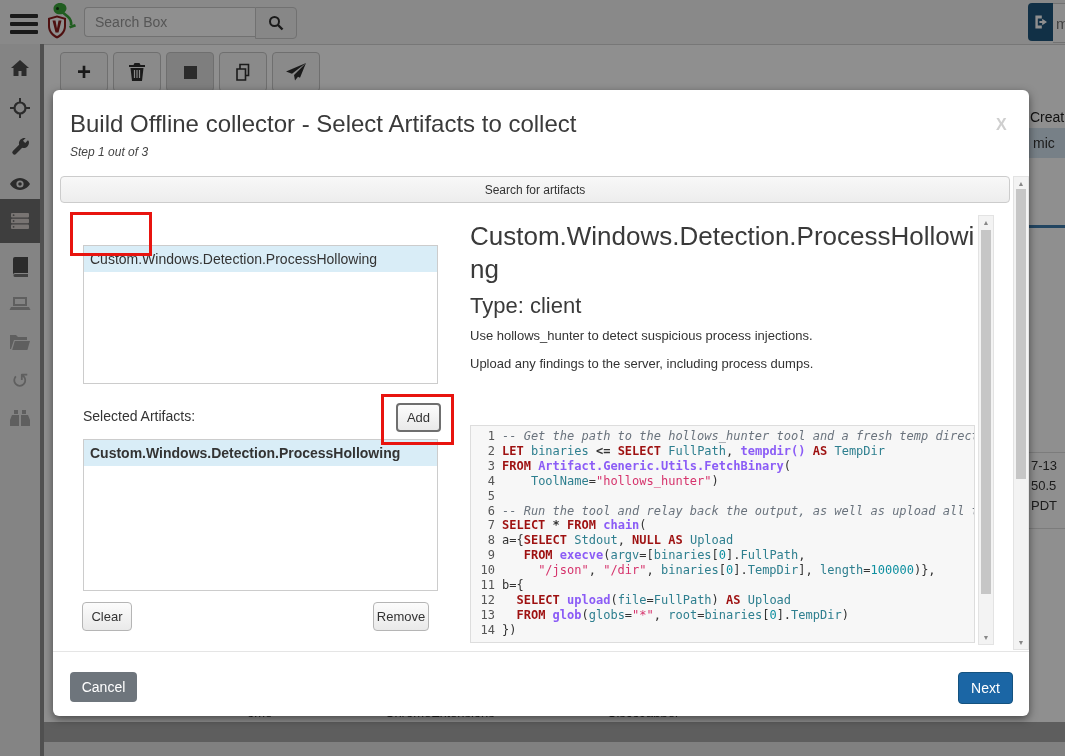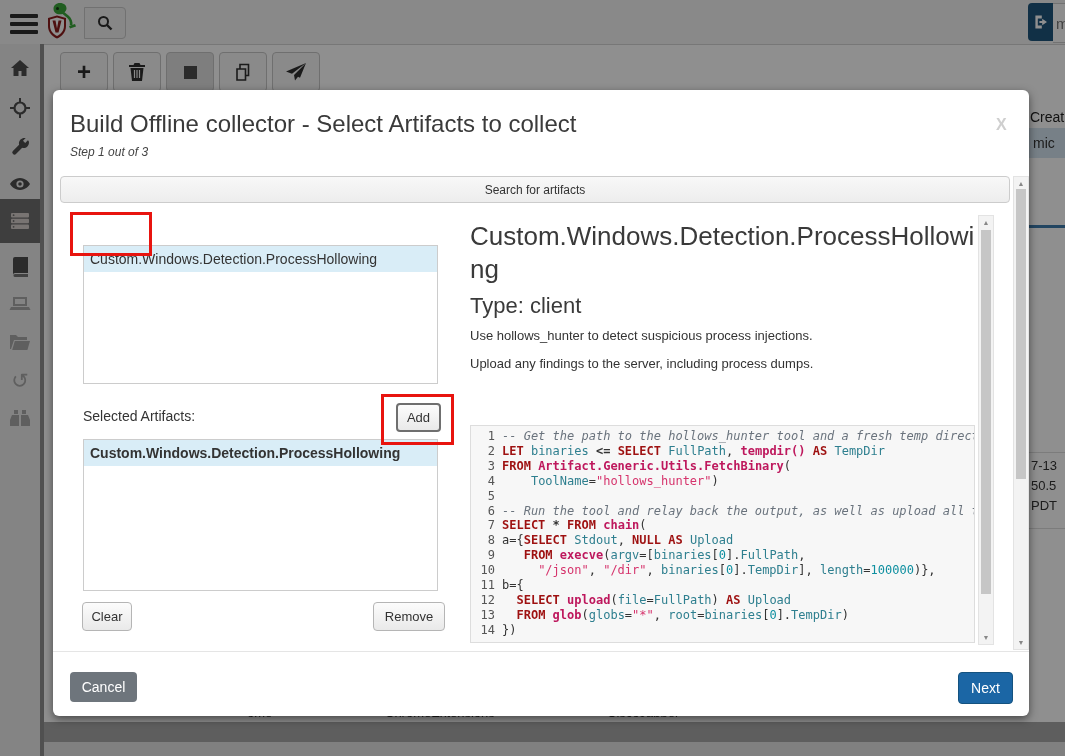--- a/index.html
+++ b/index.html
@@ -60,35 +60,35 @@
   .listbox{left:30px;top:155px;width:355px;background:#fff;border:1px solid #ccc;box-sizing:border-box;}
   .listbox.results{height:139px;}
   .listbox.chosen{top:349px;height:152px;}
   .litem{height:26px;background:#d9edf7;display:flex;align-items:center;padding-left:6px;font-size:14px;color:#333;}
   .litem.bold{font-weight:bold;}
   .sel-label{left:30px;top:318px;font-size:14px;color:#333;}
   .btn{display:flex;align-items:center;justify-content:center;background:linear-gradient(#fcfcfc,#e9e9e9);
        border:1px solid #b5b5b5;border-radius:4px;font-size:13px;color:#333;box-sizing:border-box;}
   .addbtn{left:343px;top:313px;width:45px;height:29px;border:2px solid #6f6f6f;}
   .clearbtn{left:29px;top:512px;width:50px;height:29px;}
-  .removebtn{left:320px;top:512px;width:72px;height:29px;}
+  .removebtn{left:320px;top:512px;width:56px;height:29px;}
 
   .d-title{left:417px;top:130px;width:508px;font-size:26px;line-height:33px;color:#3a3a3a;overflow-wrap:anywhere;}
   .d-type{left:417px;top:203px;font-size:22px;color:#3a3a3a;}
   .d-p1{left:417px;top:238px;font-size:13px;color:#333;}
   .d-p2{left:417px;top:266px;font-size:13px;color:#333;}
   .d-src{left:417px;top:293px;font-size:22px;color:#3a3a3a;margin-top:42px;}
   .code{left:417px;top:335px;width:505px;height:218px;background:#f7f7f7;border:1px solid #ddd;box-sizing:border-box;
         overflow:hidden;font-family:"DejaVu Sans Mono","Liberation Mono",monospace;font-size:12px;line-height:14.9px;
         padding:3px 0 0 2px;}
   .cl{white-space:pre;}
   .lnum{display:inline-block;width:22px;text-align:right;margin-right:7px;color:#555;}
   .tk-c{color:#6a737d;font-style:italic;}
   .tk-k{color:#9e1111;font-weight:bold;}
-  .tk-f{color:#be185d;font-weight:bold;}
+  .tk-f{color:#8b5cf6;font-weight:bold;}
   .tk-n{color:#2e7f8f;}
   .tk-s{color:#d6336c;}
   .tk-m{color:#0e8fa0;}
   .tk-o{color:#333;font-weight:bold;}
   .tk-p,.tk-w{color:#333;}
 
   .sb{position:absolute;background:#f3f3f3;border:1px solid #e3e3e3;box-sizing:border-box;}
   .sb .arrow{position:absolute;left:0;width:100%;text-align:center;font-size:7px;color:#888;}
   .sb .thumb{position:absolute;left:2px;background:#c6c6c6;}
   .sb-outer{left:960px;top:86px;width:16px;height:474px;}
@@ -122,20 +122,21 @@
       <svg width="36" height="40" viewBox="0 0 36 40">
         <path fill="#3aa63a" d="M16 1c4 0 6.5 2.4 6.5 5.2 0 1.7-.8 3.1-2 4l4.3 3.6c2.8 2.4 4.2 6.2 3.6 9.8l-2.6-.5c.4-2.8-.6-5.6-2.7-7.4l-4.6-3.8c-.8.3-1.6.4-2.5.4-4 0-6.5-2.5-6.5-5.6S12 1 16 1z"></path>
         <circle cx="13.5" cy="6.5" r="1.5" fill="#123a12"></circle>
         <path fill="#3aa63a" d="M25 24l6-2 1 2.5-6 2z"></path>
         <path fill="#8c1d1d" d="M4 16l9-2.5L22 16v8c0 6-4 10.5-9 12.5C8 34.5 4 30 4 24z"></path>
         <path fill="#ffffff" d="M6 17.5l7-2 7 2v6.3c0 4.8-3.1 8.6-7 10.2-3.9-1.6-7-5.4-7-10.2z"></path>
         <path fill="#8c1d1d" d="M8.5 18.5h3l1.5 8 1.5-8h3l-3 12h-3z"></path>
       </svg>
     </div>
     <div class="a searchgrp">
+      <input type="text" placeholder="Search Box" style="">
       <div class="searchbtn">
         <svg width="16" height="16" viewBox="0 0 16 16">
           <circle cx="6.5" cy="6.5" r="4.5" fill="none" stroke="#2f2f2f" stroke-width="2"></circle>
           <line x1="10" y1="10" x2="14.5" y2="14.5" stroke="#2f2f2f" stroke-width="2.4"></line>
         </svg>
       </div>
     </div>
     <div class="a userbtn">
       <svg width="16" height="16" viewBox="0 0 20 20">
         <path fill="#fff" d="M3 2h8v3.5H6v9h5V18H3z"></path>

